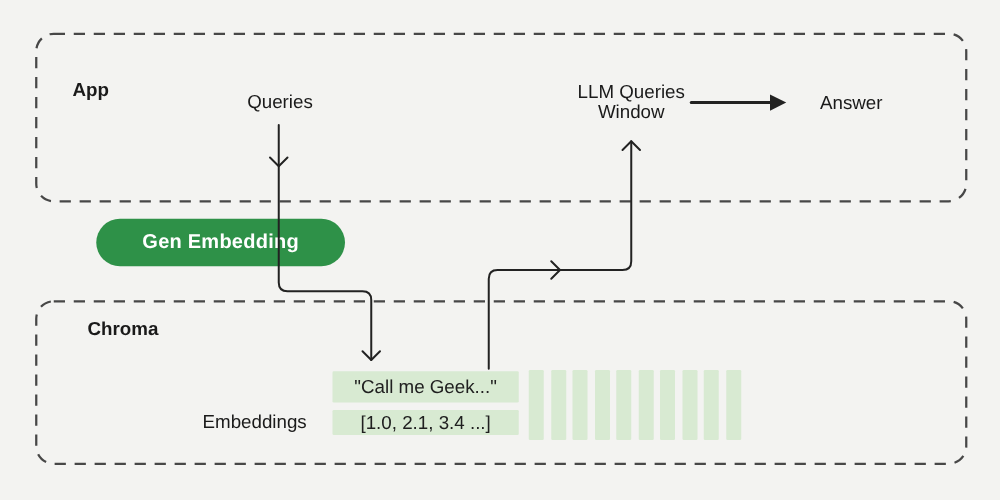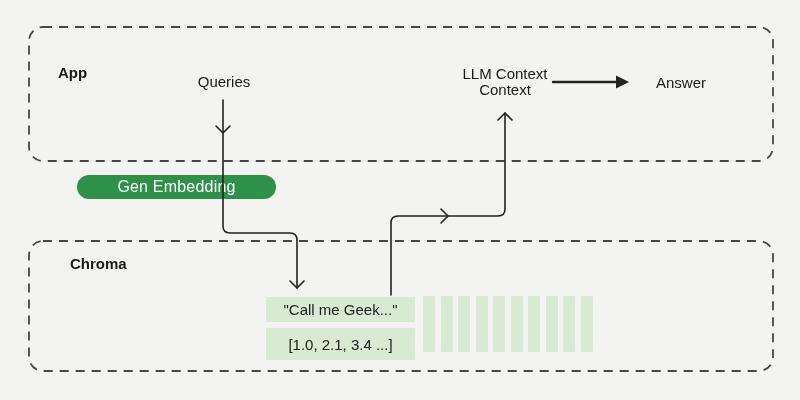--- a/index.html
+++ b/index.html
@@ -21,35 +21,35 @@
   .canvas{position:absolute;inset:0;width:800px;height:400px;}
   svg.layer{position:absolute;inset:0;width:800px;height:400px;pointer-events:none;}
   .layer-borders{z-index:0;}
   .layer-arrows{z-index:5;}
 
   .label{position:absolute;font-size:15px;line-height:17px;color:var(--text);z-index:2;}
   .label.bold{font-weight:700;}
   .label.center{text-align:center;}
 
   .pill{
-    position:absolute;left:77px;top:175px;width:199px;height:24px;
+    position:absolute;left:77px;top:175px;width:199px;height:38px;
     background:var(--accent-green);border-radius:19px;
     display:flex;align-items:center;justify-content:center;
-    color:#ffffff;font-weight:400;font-size:16px;letter-spacing:.2px;
+    color:#ffffff;font-weight:700;font-size:16px;letter-spacing:.2px;
     z-index:1;
   }
 
   .value-box{
     position:absolute;left:266px;width:149px;
     background:var(--light-green);
     display:flex;align-items:center;justify-content:center;
     font-size:15px;color:#202020;z-index:1;border-radius:1px;
   }
   .value-box.documents{top:297px;height:25px;}
-  .value-box.embeddings{top:328px;height:32px;}
+  .value-box.embeddings{top:328px;height:20px;}
 
   .stripes{
     position:absolute;left:423px;top:296px;height:56px;
     display:flex;gap:5.5px;z-index:1;
   }
   .stripe{width:12px;height:56px;background:var(--light-green);border-radius:1px;}
 </style>
 </head>
 <body>
 
@@ -57,31 +57,32 @@
 
   <svg class="layer layer-borders" viewBox="0 0 800 400">
     <rect x="29" y="27" width="744" height="134" rx="14" fill="none" stroke="var(--dashed-border)" stroke-width="1.8" stroke-dasharray="9 7"></rect>
     <rect x="29" y="241" width="744" height="130" rx="14" fill="none" stroke="var(--dashed-border)" stroke-width="1.8" stroke-dasharray="9 7"></rect>
   </svg>
 
   <div class="label bold" style="left:58px;top:64px;">App</div>
   <div class="label bold" style="left:70px;top:255px;">Chroma</div>
 
   <div class="label center" style="left:184px;top:73px;width:80px;">Queries</div>
-  <div class="label center" style="left:455px;top:66px;width:100px;line-height:16px;">LLM Context Context</div>
+  <div class="label center" style="left:455px;top:66px;width:100px;line-height:16px;">LLM Queries Window</div>
   <div class="label" style="left:628px;top:74px;margin-left:28px;">Answer</div>
 
   <div class="pill">
     <span>Gen Embedding</span>
   </div>
 
   <div class="value-box documents">
     <span>"Call me Geek..."</span>
   </div>
 
+  <div class="label" style="left:162px;top:329px;">Embeddings</div>
   <div class="value-box embeddings">
     <span>[1.0, 2.1, 3.4 ...]</span>
   </div>
 
   <div class="stripes">
       <div class="stripe"></div>
       <div class="stripe"></div>
       <div class="stripe"></div>
       <div class="stripe"></div>
       <div class="stripe"></div>

